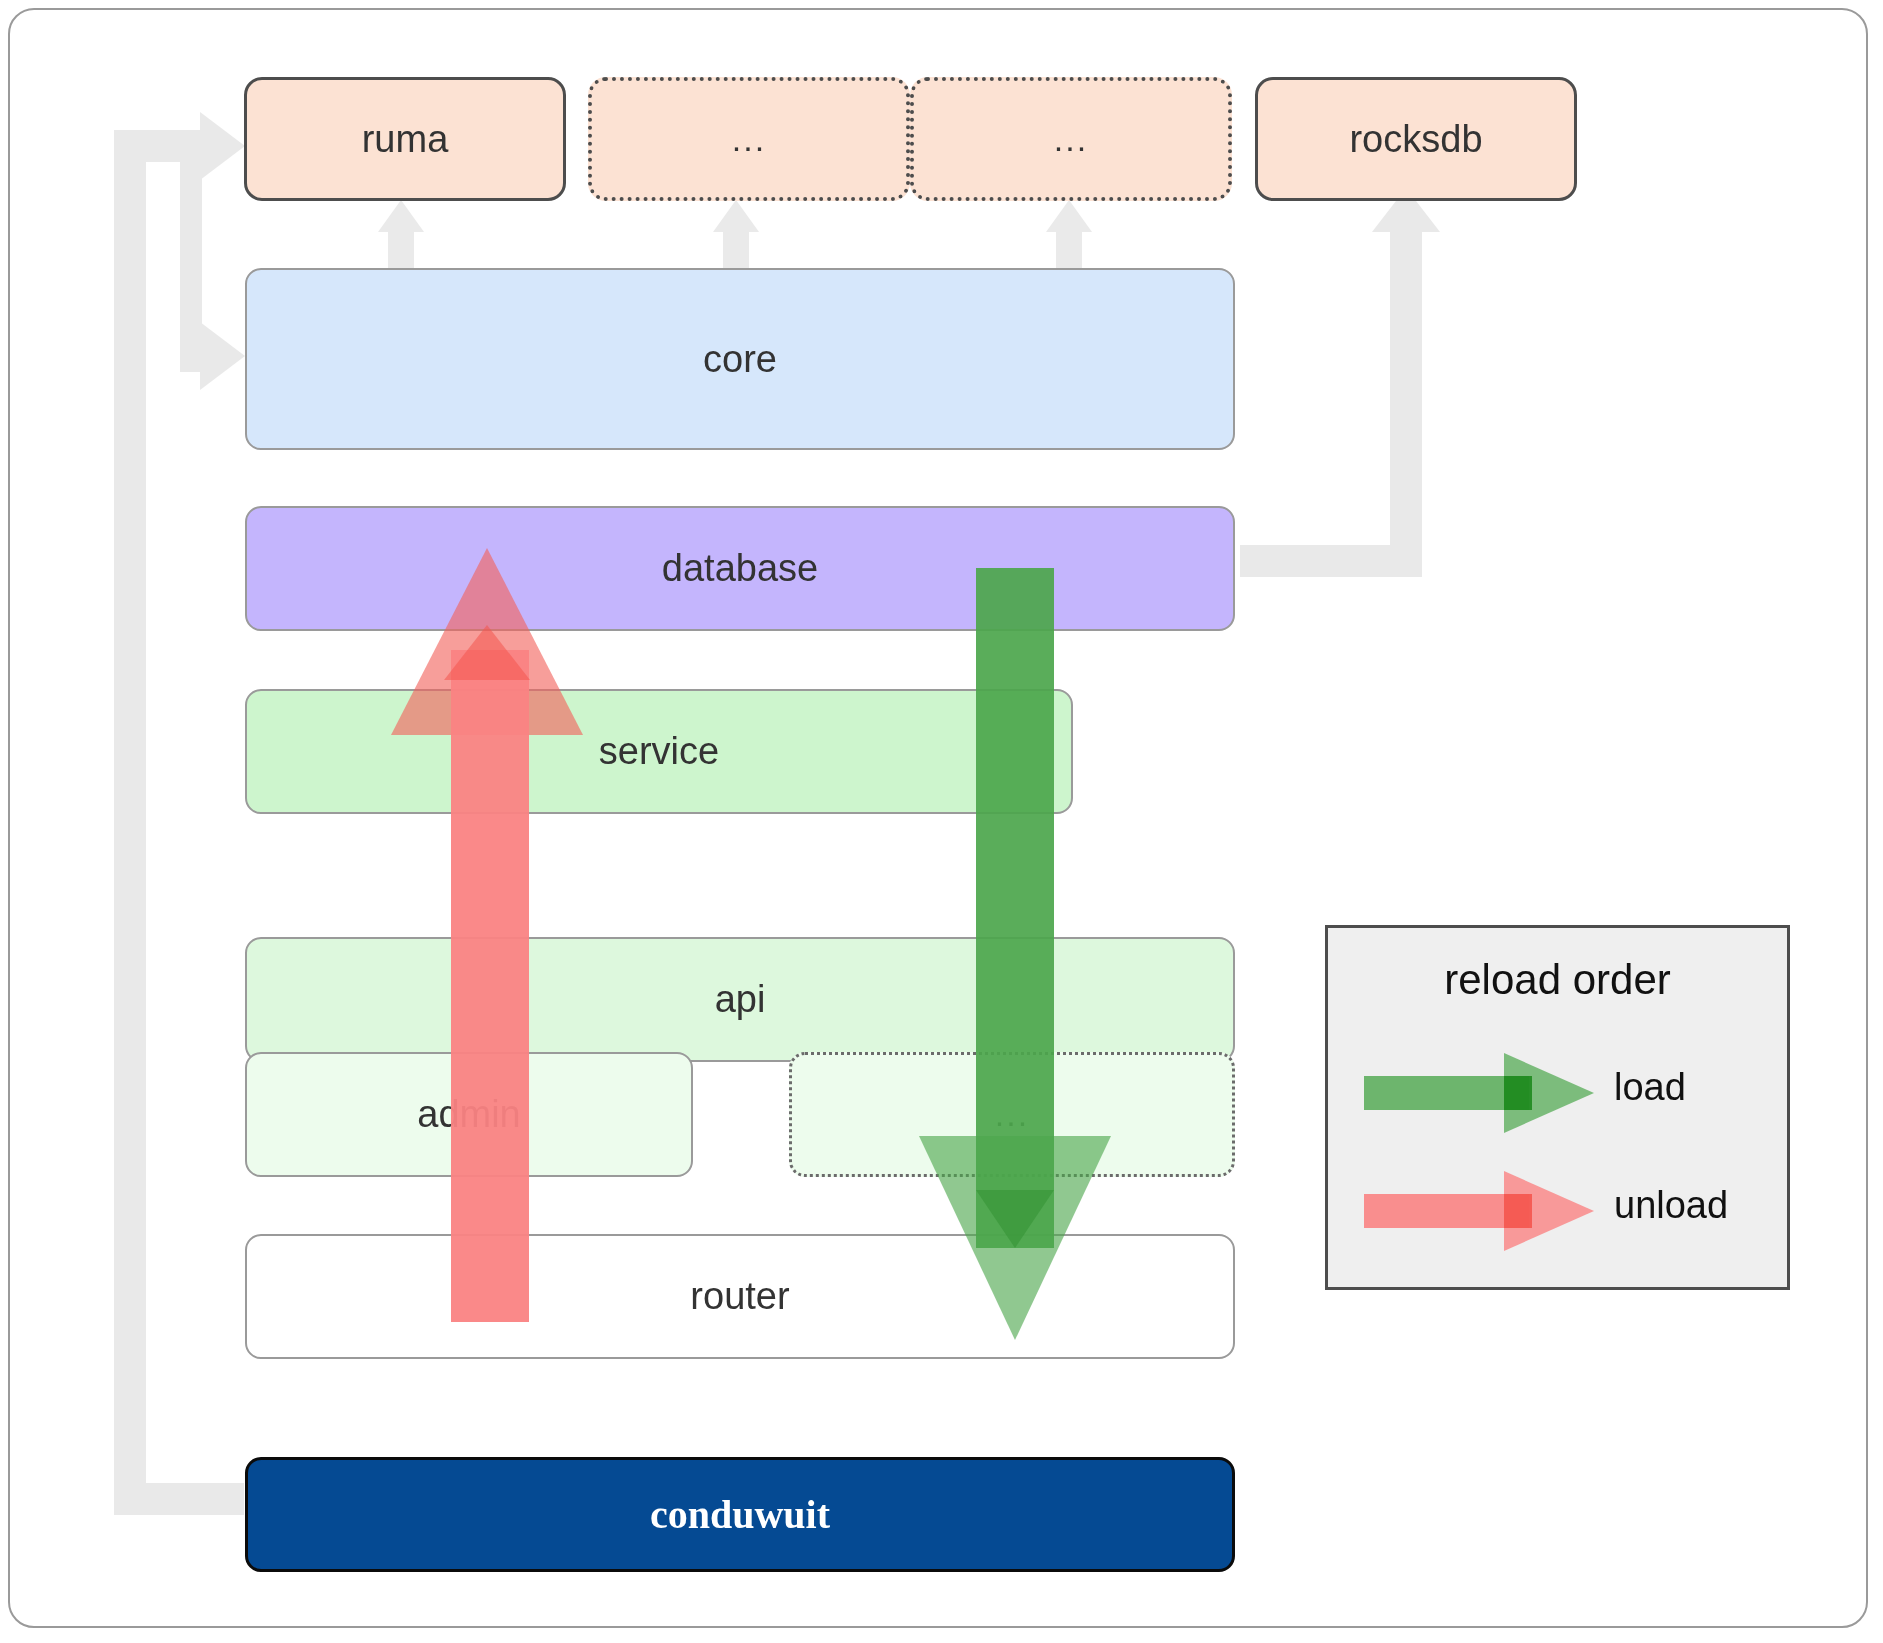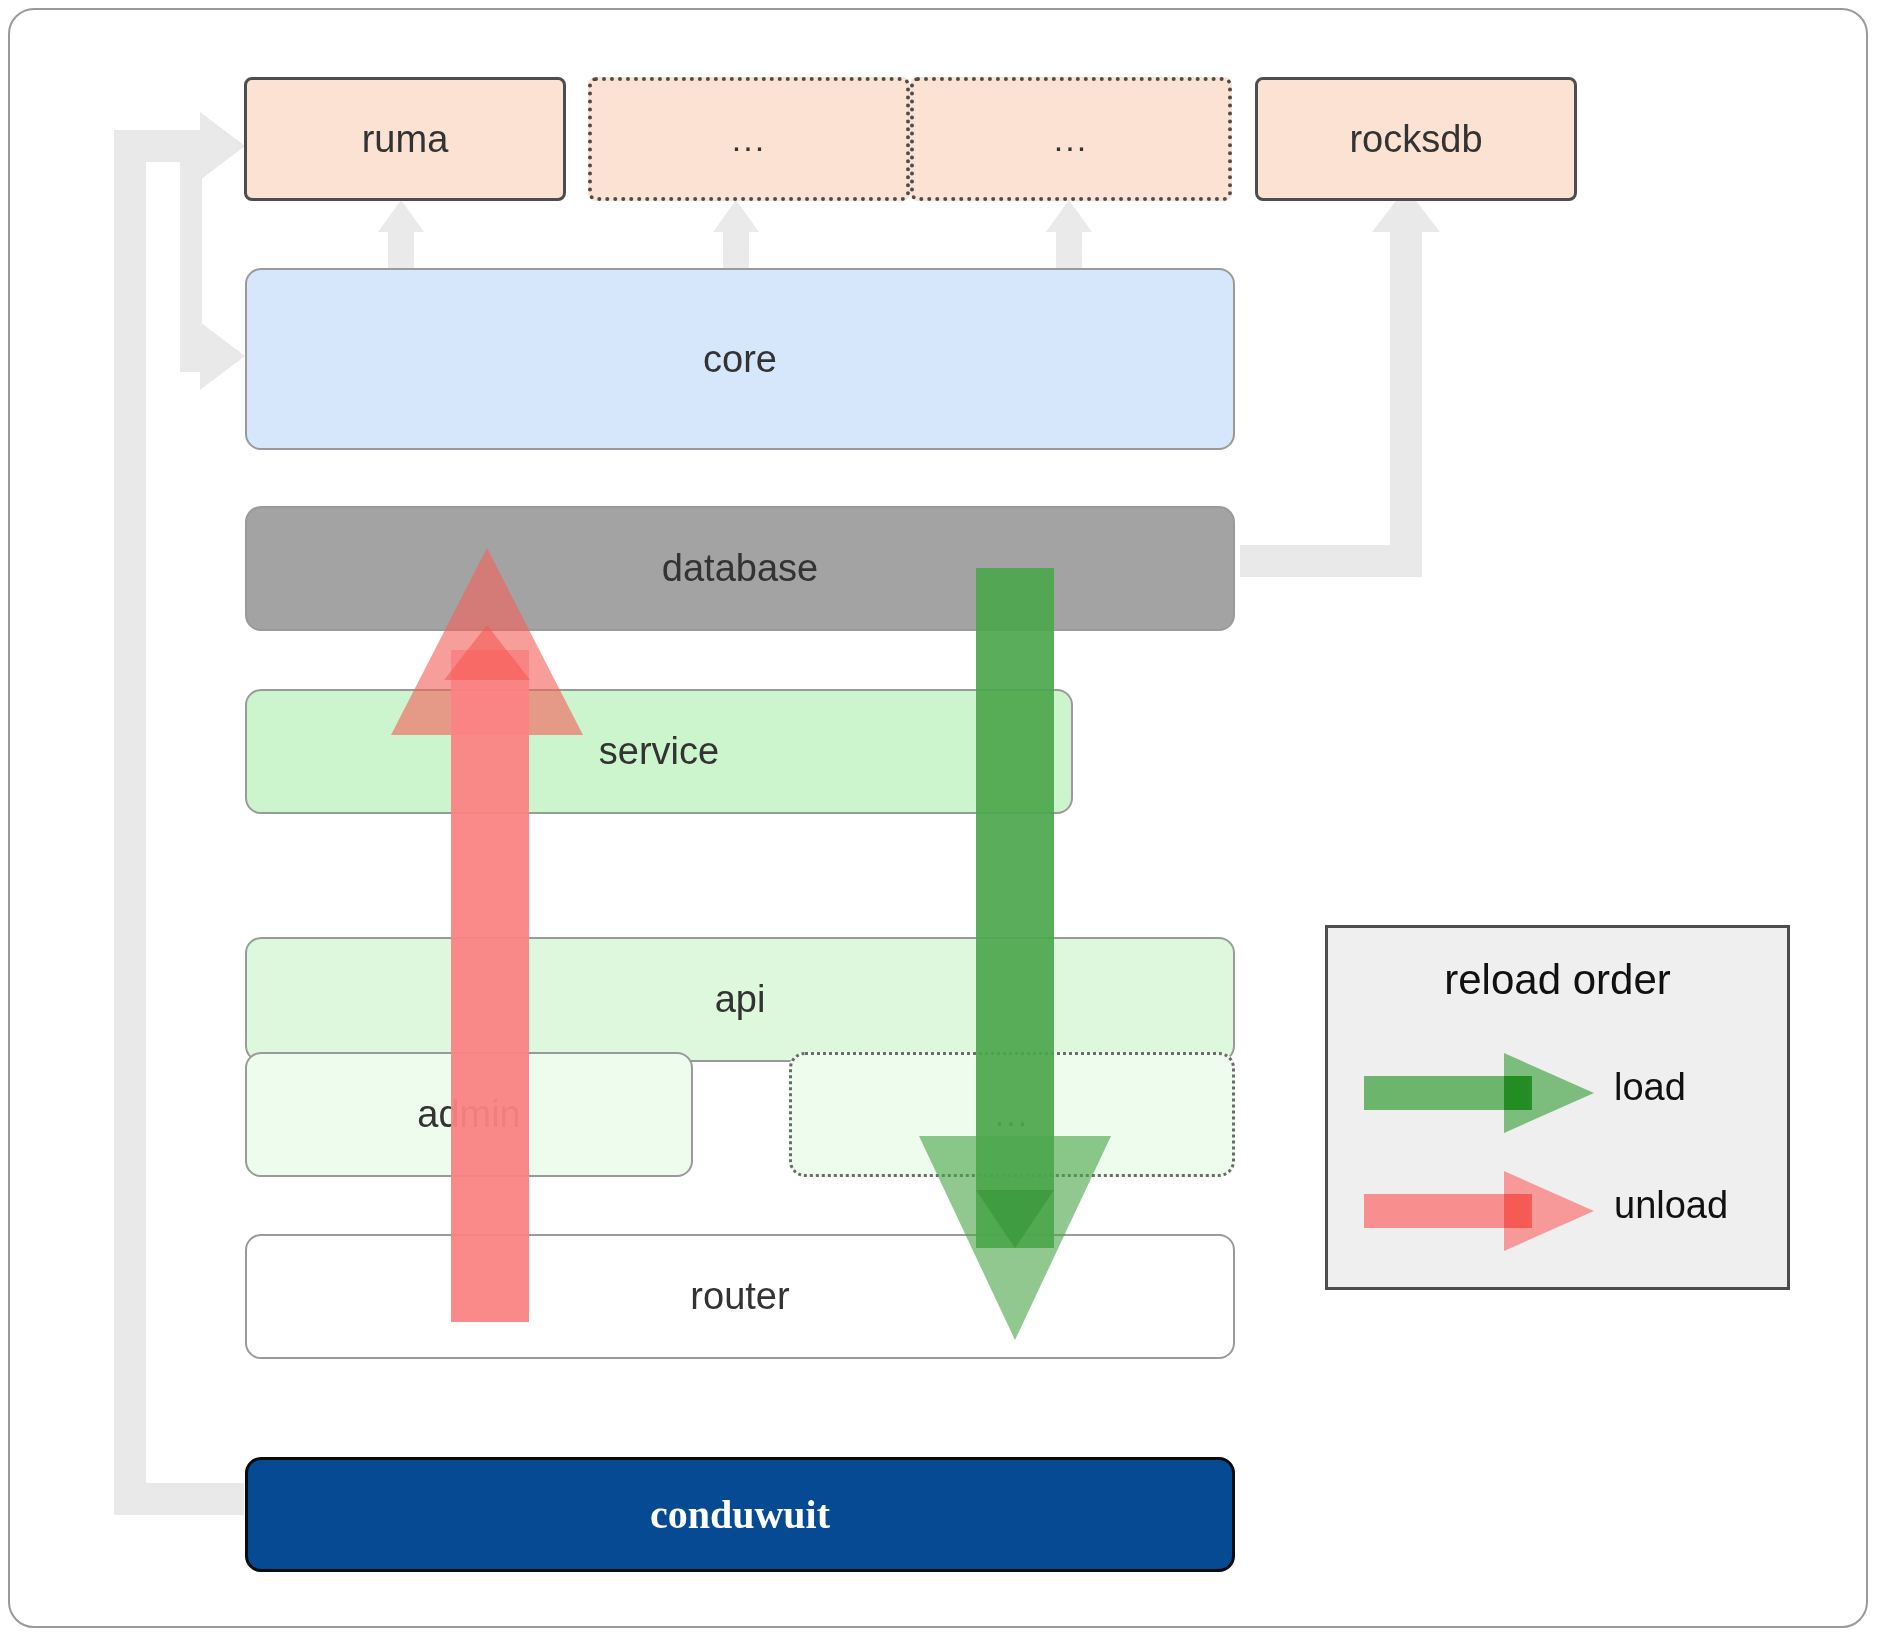--- a/index.html
+++ b/index.html
@@ -33,21 +33,21 @@
     display: flex;
     align-items: center;
     justify-content: center;
     color: #333333;
     font-size: 38px;
     border-radius: 14px;
   }
   .box.dep {
     background: #fce2d3;
     border: 3px solid #4d4d4d;
-    border-radius: 8px;
+    border-radius: 18px;
   }
   .box.dep.dotted {
     border-style: dotted;
     border-width: 4px;
     border-color: #4d4d4d;
   }
   .box.core {
     background: #d6e7fb;
     border: 2px solid #9a9a9a;
     border-radius: 16px;
@@ -175,21 +175,21 @@
   </div>
 
   <div class="box dep" style="left:1255px; top:77px; width:322px; height:124px;">
     <span>rocksdb</span>
   </div>
 
   <div class="box core" style="left:245px; top:268px; width:990px; height:182px;text-align:center;">
     <span>core</span>
   </div>
 
-  <div class="box layer" style="left:245px; top:506px; width:990px; height:125px; background:#a3a3a3;">
+  <div class="box layer" style="left:245px; top:506px; width:990px; height:125px; background:#c4b5fd;">
     <span>database</span>
   </div>
 
   <div class="box layer" style="left:245px; top:689px; width:828px; height:125px; background:#cdf5cd;">
     <span>service</span>
   </div>
 
   <div class="box layer" style="left:245px; top:916px; width:990px; height:125px; background:#ddf8dd;margin-top:21px;">
     <span>api</span>
   </div>

